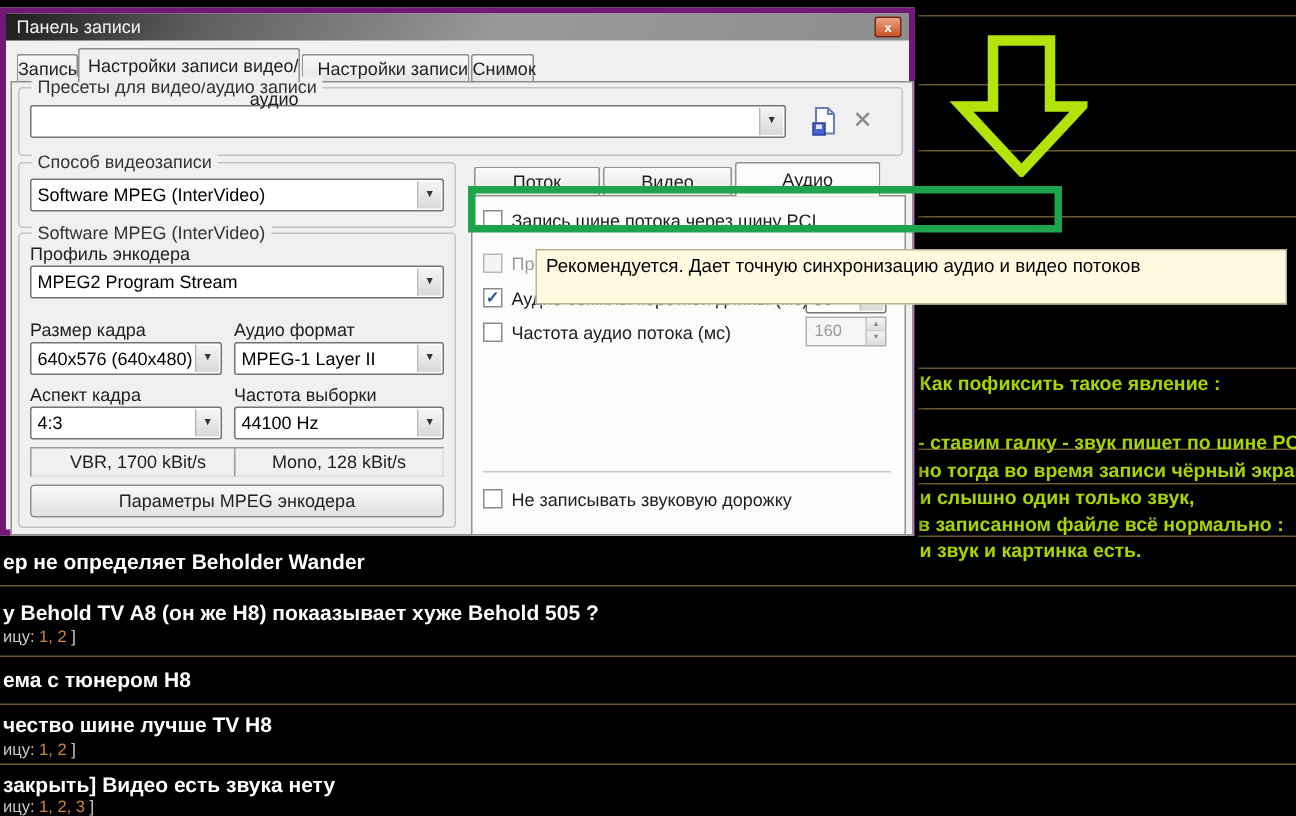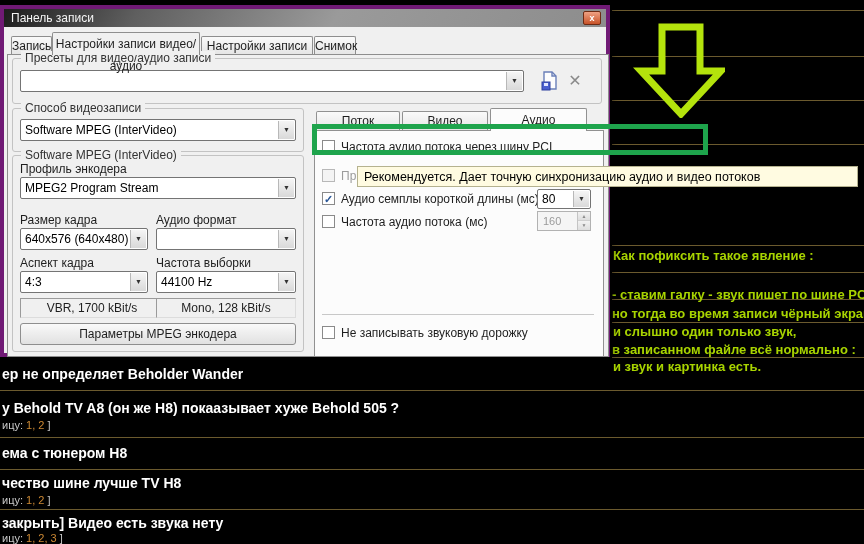--- a/index.html
+++ b/index.html
@@ -22,21 +22,21 @@
        border:4px solid #701a75;box-shadow:2px 3px 6px rgba(0,0,0,.65);z-index:4}
   .titlebar{position:absolute;left:0;top:0;right:0;height:18px;
        background:linear-gradient(120deg,#1d1d1d 0%,#5f5f5f 22%,#9a9a9a 55%,#8d8d8d 100%);
        color:#f4f4f4;font-size:12px;line-height:18px;padding-left:7px}
   .closebtn{position:absolute;right:5px;top:2px;width:18px;height:14px;
        background:linear-gradient(#efa183,#cf5a2e 60%,#b94а22);background:linear-gradient(#efa183,#c85328);
        border:1px solid #6e2a12;border-radius:2px;color:#fff;font-size:9px;font-weight:bold;
        text-align:center;line-height:12px;cursor:pointer}
 
   .tab{position:absolute;background:#ececec;border:1px solid #8e8e8e;border-bottom:none;
-       font-size:12px;text-align:center;color:#1e1e1e;border-radius:2px 2px 0 0}
+       font-size:12px;text-align:right;color:#1e1e1e;border-radius:2px 2px 0 0}
   .tab.inactive{top:27px;height:19px;line-height:19px;background:linear-gradient(#fafafa,#e4e4e4)}
   .tab.active{top:23px;height:23px;line-height:22px;background:#f0f0f0;z-index:3}
   .page{position:absolute;left:3px;top:45px;width:602px;height:303px;border:1px solid #8e8e8e;background:#f0f0f0}
 
   .group{position:absolute;border:1px solid #c3c3c3;border-radius:3px}
   .glabel{position:absolute;top:-8px;left:8px;background:#f0f0f0;padding:0 4px;font-size:12px;color:#333;white-space:nowrap}
   .lbl{position:absolute;font-size:12px;color:#1e1e1e;white-space:nowrap}
 
   .combo{position:absolute;background:#fff;border:1px solid #747474;border-radius:2px}
   .combo .val{position:absolute;left:4px;top:0;bottom:0;right:18px;font-size:12px;line-height:20px;
@@ -68,21 +68,21 @@
   .spin .sbtns{position:absolute;right:0;top:0;bottom:0;width:13px;border-left:1px solid #c4c4c4}
   .spin .sbtn{height:9px;font-size:5px;line-height:9px;text-align:center;color:#8a8a8a;
        background:linear-gradient(#f2f2f2,#dedede);border-bottom:1px solid #cfcfcf}
 
   .iconbtn{position:absolute;width:22px;height:22px;cursor:pointer;text-align:center}
   .xglyph{font-size:16px;color:#8a8a8a;line-height:22px}
 
   
   #hl-rect{position:absolute;left:312px;top:124px;width:396px;height:31px;border:5px solid #1ea44c;z-index:6}
   #arrow-svg{position:absolute;left:633px;top:22px;z-index:6}
-  #tooltip{position:absolute;left:357px;top:166px;width:501px;height:21px;background:#fffbe1;
+  #tooltip{position:absolute;left:357px;top:166px;width:501px;height:37px;background:#fffbe1;
        border:1px solid #b5b28f;font-size:12.5px;color:#000;line-height:18px;padding:1px 6px;
        white-space:nowrap;z-index:7}
   .sep{position:absolute;background:#c8c8c8;height:1px}
 </style>
 </head>
 <body>
 
 <div class="hline" style="left:612px;top:10px;width:252px"></div>
 <div class="hline" style="left:612px;top:56px;width:252px"></div>
 <div class="hline" style="left:612px;top:100px;width:252px"></div>
@@ -174,20 +174,21 @@
     <span class="carrow">▼</span>
   </div>
 
   <div class="lbl" style="left:16px;top:204px">Размер кадра</div>
   <div class="lbl" style="left:152px;top:204px">Аудио формат</div>
   <div class="combo" style="left:16px;top:219px;width:128px;height:22px">
     <span class="val">640x576 (640x480)</span>
     <span class="carrow">▼</span>
   </div>
   <div class="combo" style="left:152px;top:219px;width:140px;height:22px">
+    <span class="val">MPEG-1 Layer II</span>
     <span class="carrow">▼</span>
   </div>
 
   <div class="lbl" style="left:16px;top:247px">Аспект кадра</div>
   <div class="lbl" style="left:152px;top:247px">Частота выборки</div>
   <div class="combo" style="left:16px;top:262px;width:128px;height:22px">
     <span class="val">4:3</span>
     <span class="carrow">▼</span>
   </div>
   <div class="combo" style="left:152px;top:262px;width:140px;height:22px">
@@ -200,21 +201,21 @@
 
   <div class="btn" style="left:16px;top:314px;width:276px;height:22px;line-height:20px">Параметры MPEG энкодера</div>
 
   <div class="itab inactive" style="left:312px;width:84px">Поток</div>
   <div class="itab inactive" style="left:398px;width:86px">Видео</div>
   <div class="itab active" style="left:486px;width:97px">Аудио</div>
   <div class="ipanel"></div>
 
   <div class="cb" style="left:318px;top:131px">
     <span class="cbbox"></span>
-    <span class="cblbl">Частота аудио потока через шину PCI</span>
+    <span class="cblbl">Запись шине потока через шину PCI</span>
   </div>
 
   <div class="cb disabled" style="left:318px;top:160px">
     <span class="cbbox"></span>
     <span class="cblbl">Привязка зв</span>
   </div>
 
   <div class="cb" style="left:318px;top:183px">
     <span class="cbbox">✓</span>
     <span class="cblbl">Аудио семплы короткой длины (мс)</span>

